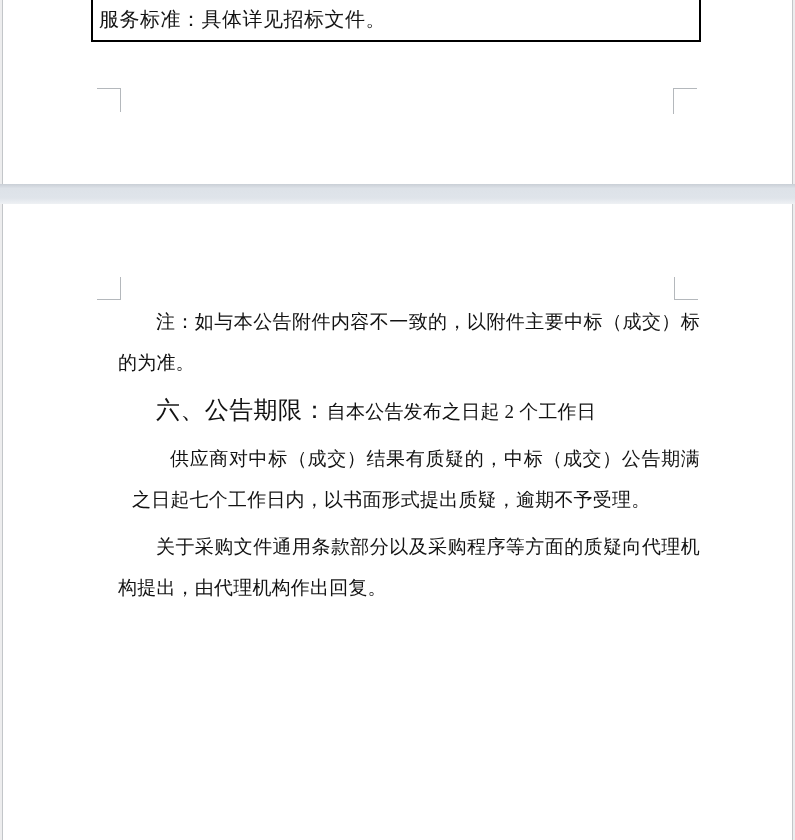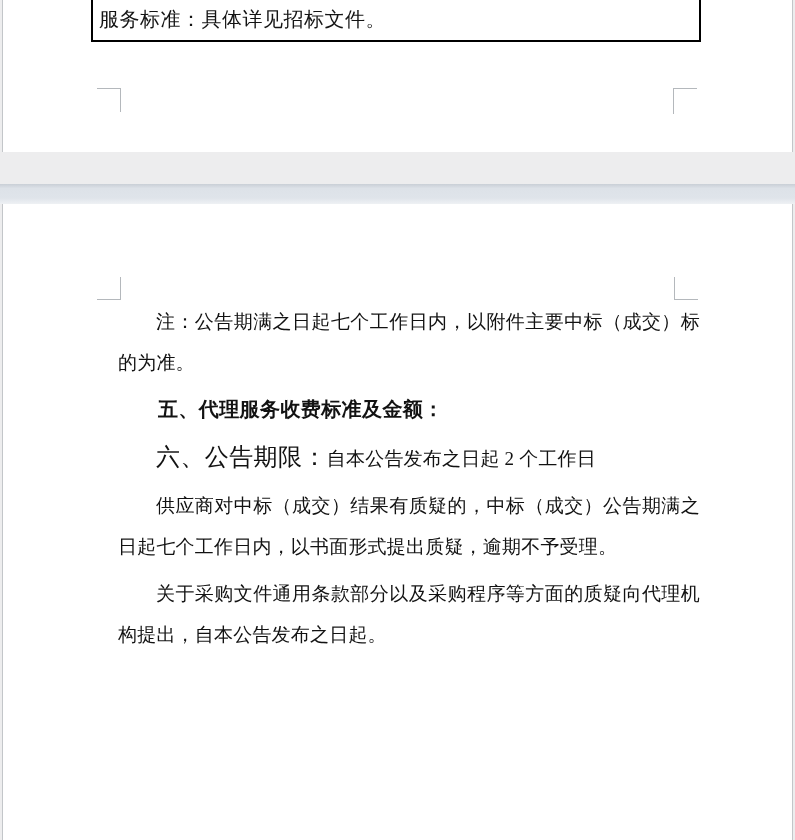--- a/index.html
+++ b/index.html
@@ -11,21 +11,21 @@
     font-family: "Liberation Serif", "DejaVu Serif", serif;
   }
   .page {
     position: absolute;
     left: 2px;
     width: 789px;
     background: #ffffff;
     border-left: 1px solid #c3c6c9;
     border-right: 1px solid #c3c6c9;
   }
-  #page1 { top: 0; height: 152px; }
+  #page1 { top: 0; height: 184px; }
   #page2 { top: 204px; height: 636px; }
   .page-gap {
     position: absolute;
     left: 0; top: 184px;
     width: 795px; height: 20px;
     background: linear-gradient(180deg, #c9cfd6 0%, #dde2e8 22%, #dfe4ea 70%, #eef1f4 100%);
   }
   
   .cell-box {
     position: absolute;
@@ -71,21 +71,21 @@
     letter-spacing: 0.2px;
     word-break: break-all;
   }
   .doc-content p.heading {
     font-family: "Liberation Sans", "DejaVu Sans", sans-serif;
     font-weight: bold;
     font-size: 20px;
     letter-spacing: 0.4px;
     text-align: left;
   }
-  .doc-content p.extra-space { margin-top: 6px; }
+  .doc-content p.extra-space { margin-top: 6px; margin-left: 14px; }
   .mixed .bold-lead {
     font-family: "Liberation Sans", "DejaVu Sans", sans-serif;
     font-weight: normal;
     font-size: 24px;
     letter-spacing: 0.4px;
   }
 </style>
 </head>
 <body>
 
@@ -97,26 +97,25 @@
   <div id="p1-mark-right" class="mark br"></div>
 </div>
 
 <div class="page-gap"></div>
 
 <div id="page2" class="page">
   <div id="p2-mark-left" class="mark tl"></div>
   <div id="p2-mark-right" class="mark tr"></div>
 
   <div class="doc-content">
-    <p class="body">注：公告期满之日起七个工作日内，以附件主要中标（成交）标的为准。</p>
+    <p class="body">注：如与本公告附件内容不一致的，以附件主要中标（成交）标的为准。</p>
 
-    <p class="heading">五、代理服务收费标准及金额：</p>
 
 
     <p class="mixed"><span class="bold-lead">六、公告期限：</span><span>自本公告发布之日起 2 个工作日</span></p>
 
 
     <p class="body extra-space">供应商对中标（成交）结果有质疑的，中标（成交）公告期满之日起七个工作日内，以书面形式提出质疑，逾期不予受理。</p>
 
-    <p class="body">关于采购文件通用条款部分以及采购程序等方面的质疑向代理机构提出，自本公告发布之日起。</p>
+    <p class="body">关于采购文件通用条款部分以及采购程序等方面的质疑向代理机构提出，由代理机构作出回复。</p>
 
   </div>
 </div>
 
 </body></html>

